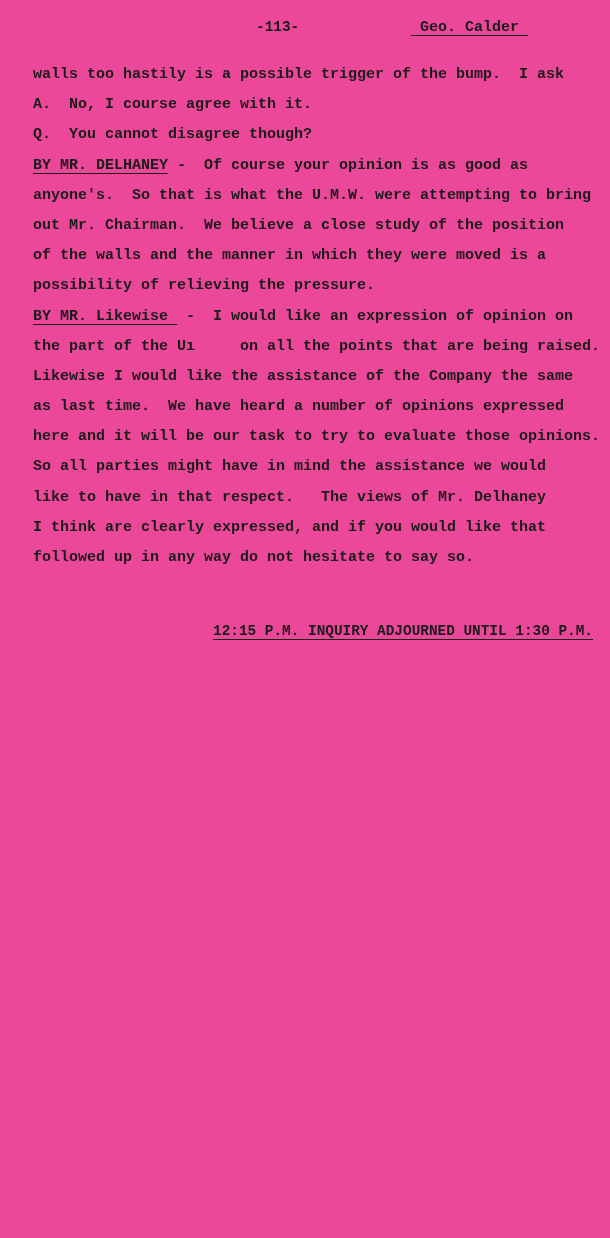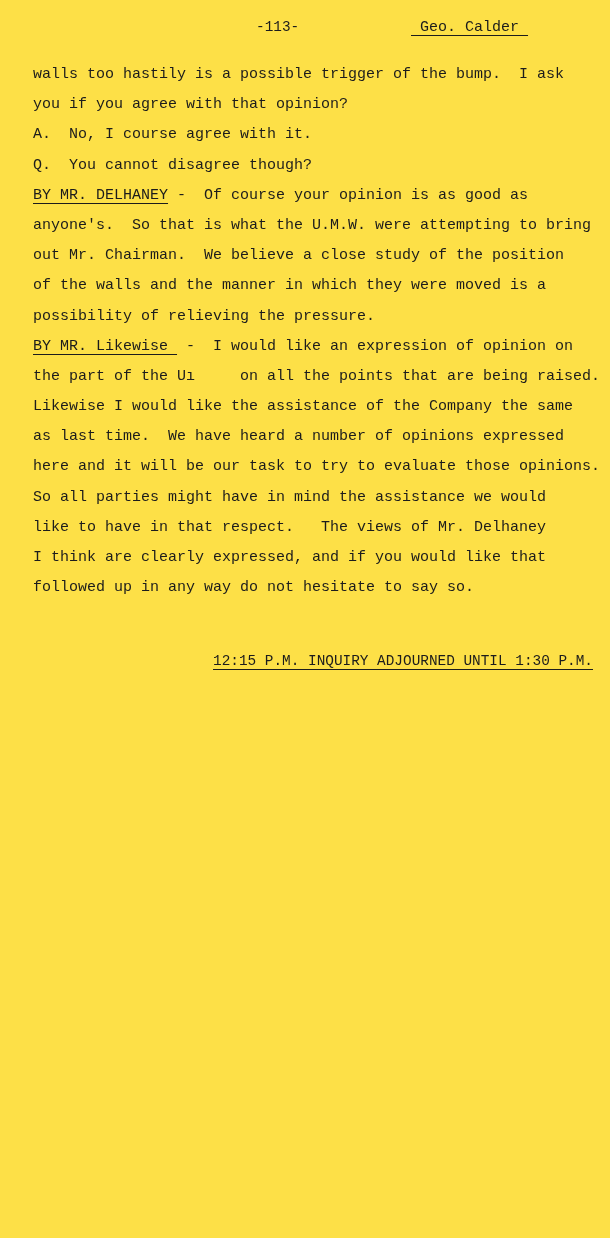--- a/index.html
+++ b/index.html
@@ -5,25 +5,25 @@
   html, body {
     margin: 0;
     padding: 0;
     background: #f2f2f2;
   }
   .page {
     position: relative;
     width: 610px;
     height: 1238px;
     margin: 0;
-    background: #fde047;
+    background: #ec4899;
     overflow: hidden;
     font-family: "Liberation Mono", "DejaVu Sans Mono", monospace;
     color: #1c1c1c;
-    font-weight: 400;
+    font-weight: 700;
     -webkit-font-smoothing: antialiased;
   }
   .hdr-page-number {
     position: absolute;
     left: 256px;
     top: 19px;
     font-size: 14.4px;
     white-space: pre;
   }
   .hdr-witness {
@@ -69,21 +69,20 @@
 </head>
 <body>
 
 <div class="page">
   <div class="hdr-page-number">-113-</div>
   <div class="hdr-witness"> Geo. Calder </div>
 
   <div class="body-text">
     <div id="lines-container">
         <div class="line"><span>walls too hastily is a possible trigger of the bump.  I ask</span></div>
-        <div class="line"><span>you if you agree with that opinion?</span></div>
         <div class="line"><span>A.  No, I course agree with it.</span></div>
         <div class="line"><span>Q.  You cannot disagree though?</span></div>
         <div class="line"><span class="u">BY MR. DELHANEY</span><span> -  Of course your opinion is as good as</span></div>
         <div class="line"><span>anyone's.  So that is what the U.M.W. were attempting to bring</span></div>
         <div class="line"><span>out Mr. Chairman.  We believe a close study of the position</span></div>
         <div class="line"><span>of the walls and the manner in which they were moved is a</span></div>
         <div class="line"><span>possibility of relieving the pressure.</span></div>
         <div class="line"><span class="u">BY MR. Likewise </span><span> -  I would like an expression of opinion on</span></div>
         <div class="line"><span>the part of the Uı     on all the points that are being raised.</span></div>
         <div class="line"><span>Likewise I would like the assistance of the Company the same</span></div>

